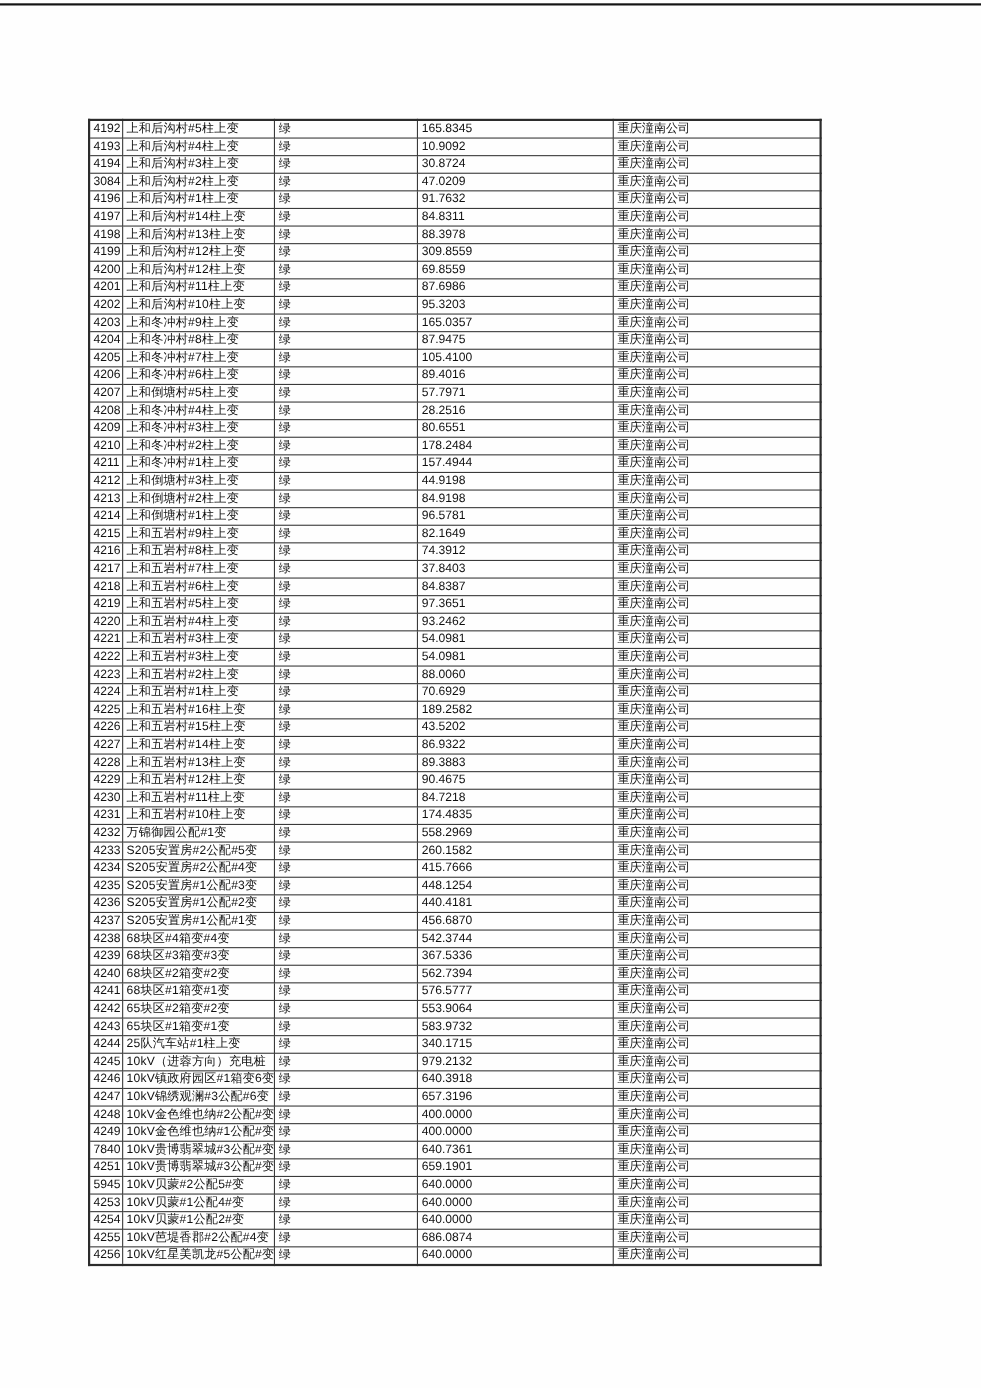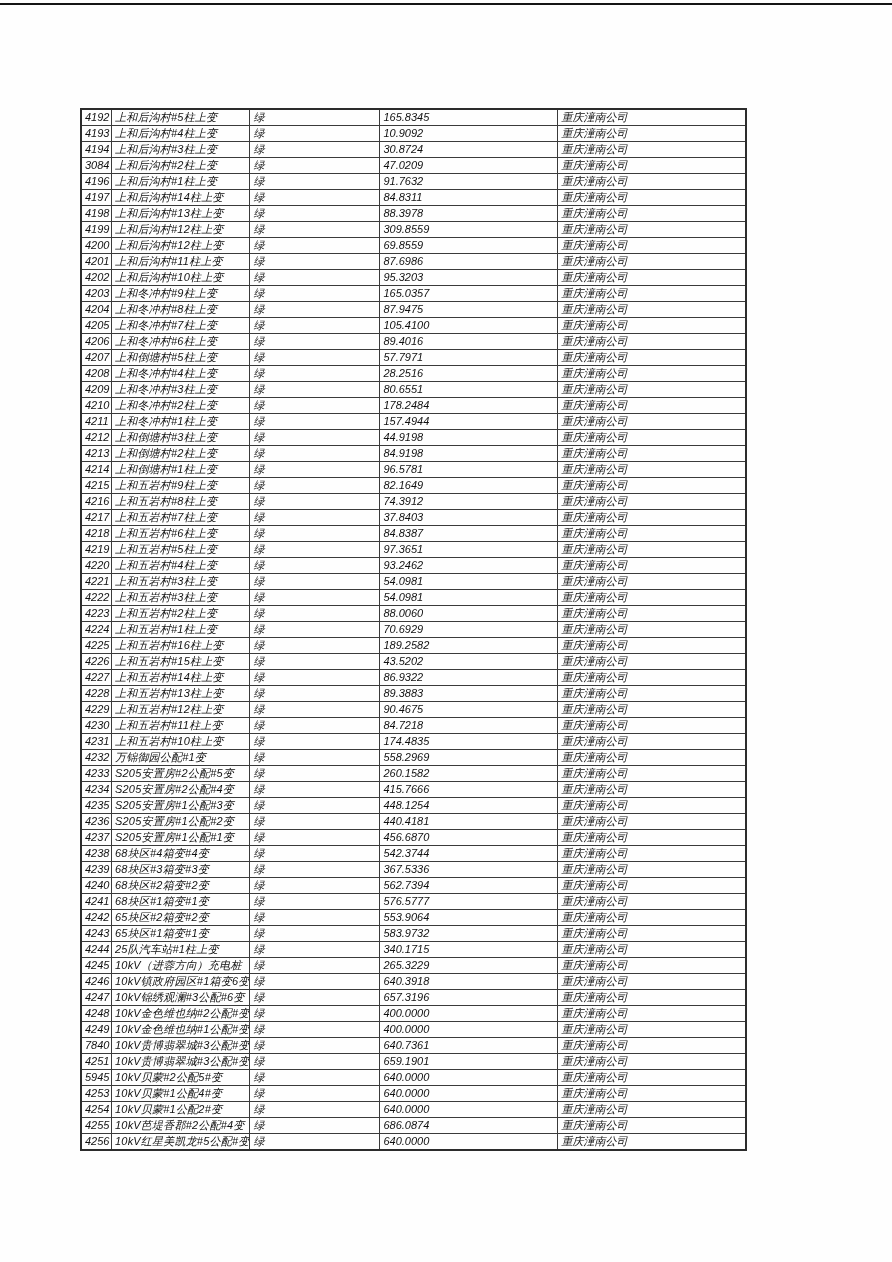--- a/index.html
+++ b/index.html
@@ -13,21 +13,20 @@
   .top-line {
     position: absolute; top: 3px; left: 0;
     width: 892px; height: 2px;
     background: #141414;
   }
   table.sheet {
     position: absolute; left: 80px; top: 108px;
     border-collapse: collapse;
     table-layout: fixed;
     border: 2px solid #2c2c2c;
-    font-style: italic;
   }
   table.sheet td {
     border: 1px solid #3a3a3a;
     height: 15px;
     padding: 0 0 0 3px;
     font-size: 11px;
     line-height: 15px;
     color: #101010;
     overflow: hidden;
     white-space: nowrap;
@@ -419,21 +418,21 @@
           <td class="c-id">4244</td>
           <td class="c-name">25队汽车站#1柱上变</td>
           <td class="c-status">绿</td>
           <td class="c-value">340.1715</td>
           <td class="c-company">重庆潼南公司</td>
         </tr>
         <tr>
           <td class="c-id">4245</td>
           <td class="c-name">10kV（进蓉方向）充电桩</td>
           <td class="c-status">绿</td>
-          <td class="c-value">265.3229</td>
+          <td class="c-value">979.2132</td>
           <td class="c-company">重庆潼南公司</td>
         </tr>
         <tr>
           <td class="c-id">4246</td>
           <td class="c-name">10kV镇政府园区#1箱变6变</td>
           <td class="c-status">绿</td>
           <td class="c-value">640.3918</td>
           <td class="c-company">重庆潼南公司</td>
         </tr>
         <tr>

